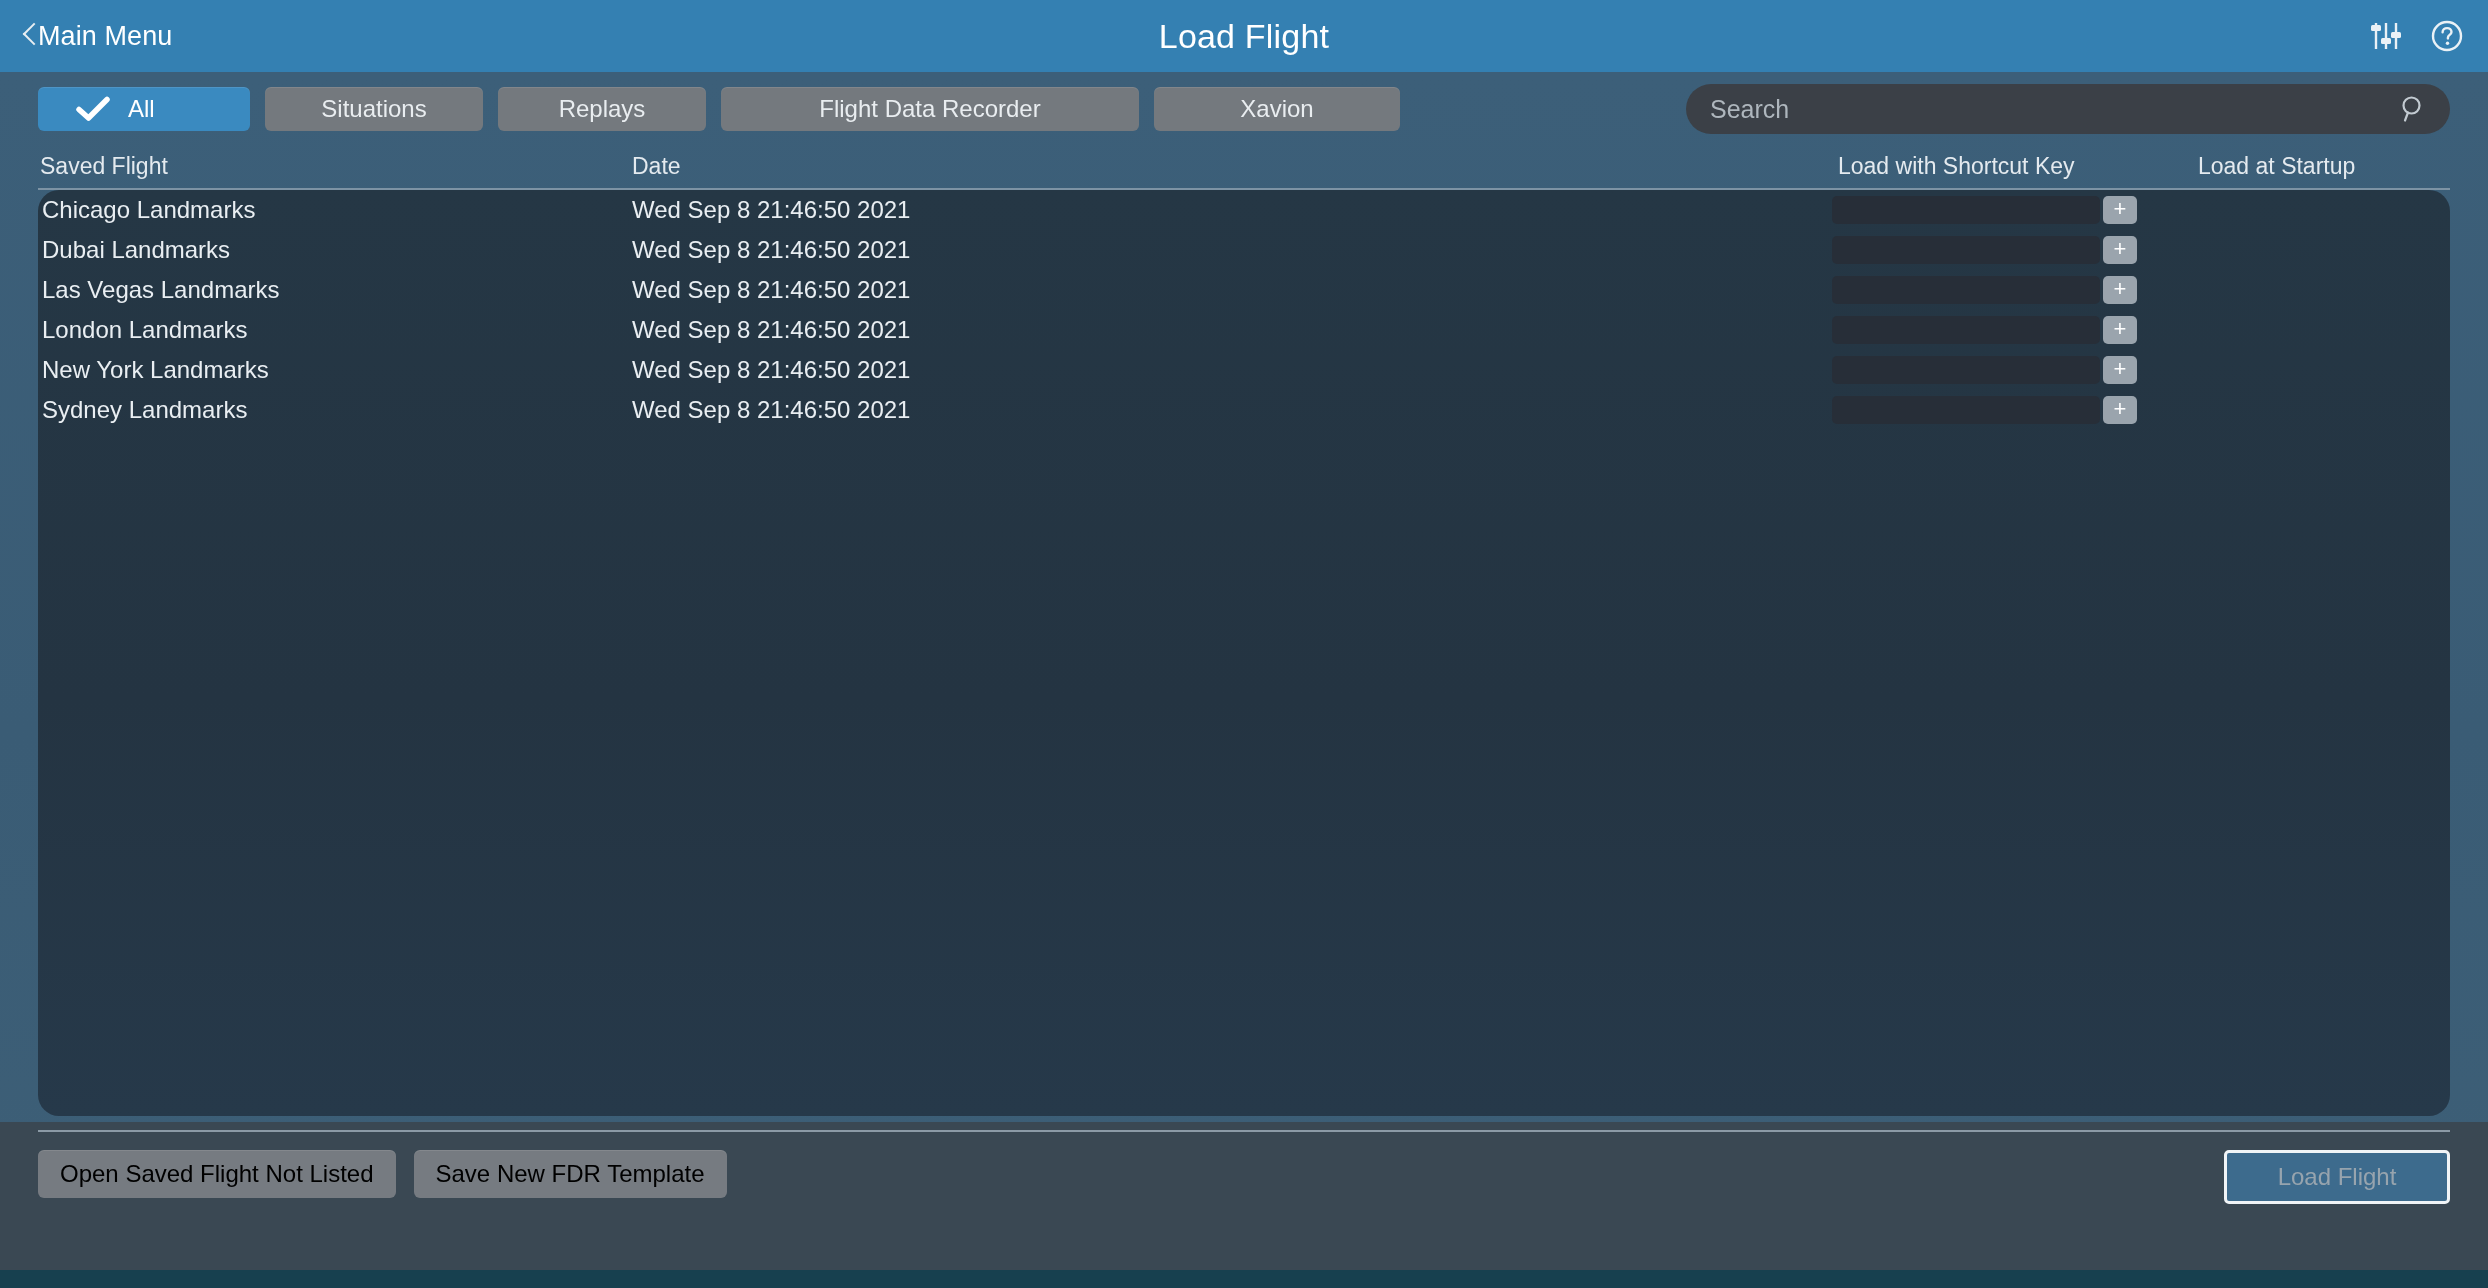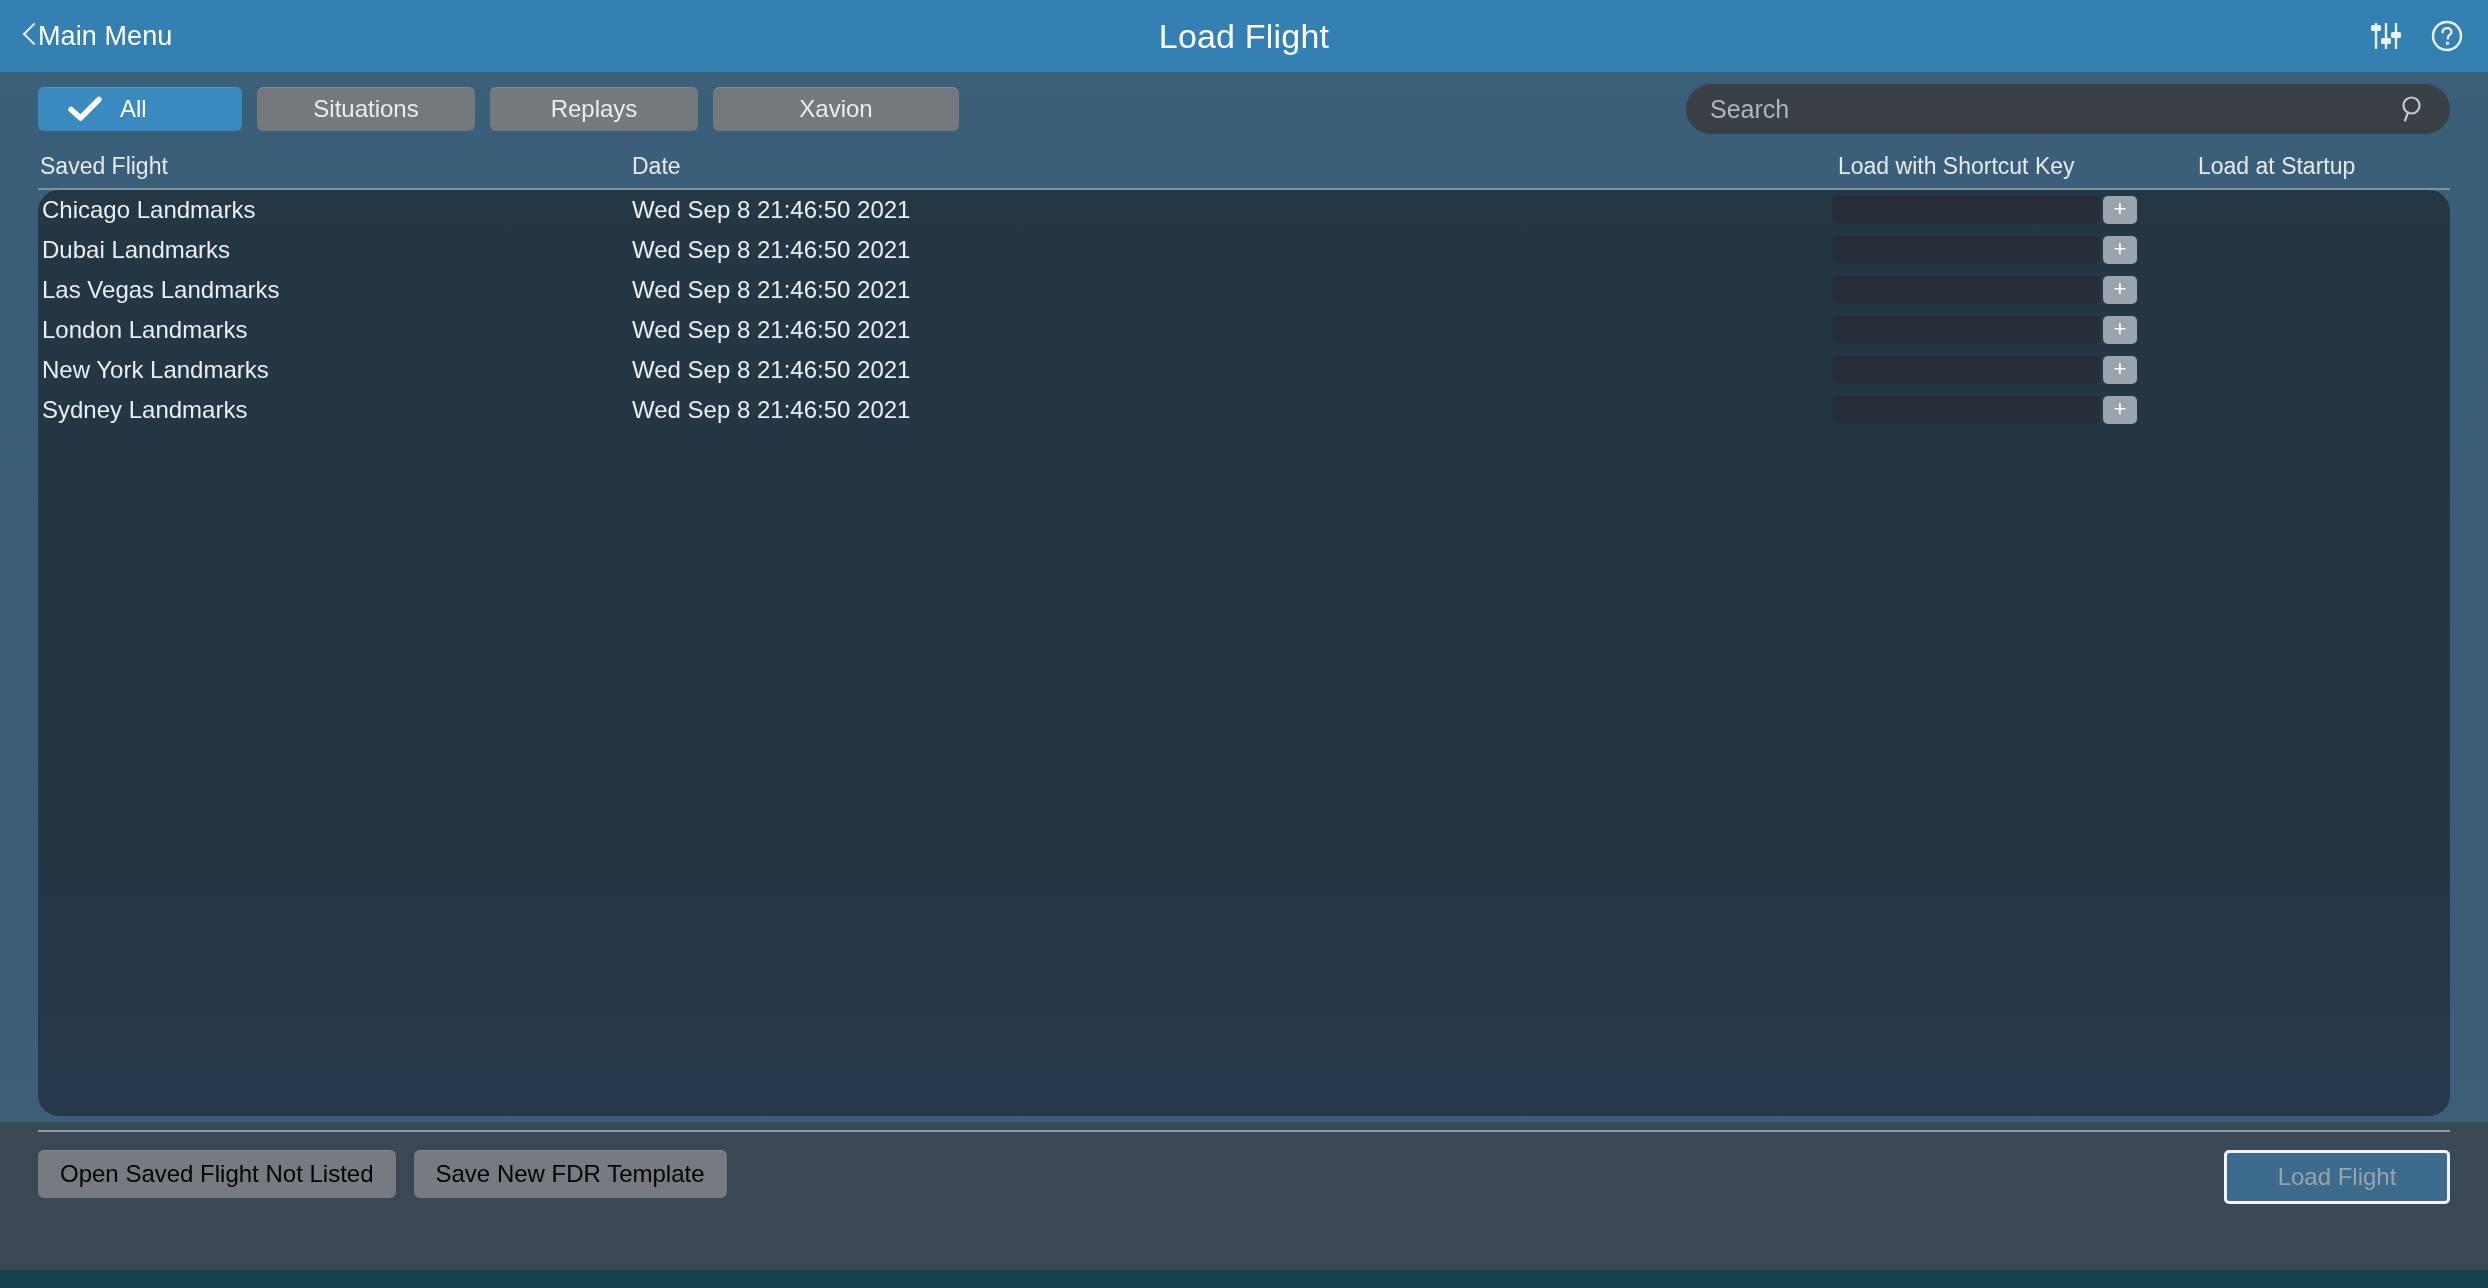--- a/index.html
+++ b/index.html
@@ -124,21 +124,21 @@
     align-items: center;
     justify-content: center;
     cursor: pointer;
     user-select: none;
     box-shadow: inset 0 1px 0 rgba(255,255,255,0.10);
   }
   .tab.active {
     background: #3a8ac0;
     color: #ffffff;
     justify-content: flex-start;
-    padding-left: 4px;
+    padding-left: 12px;
     align-items: center;
   }
   .tab .check {
     display: none;
     margin: 0 18px 0 26px;
     line-height: 0;
   }
   .tab.active .check { display: inline-block; }
   .tab.active .tab-label { margin-right: 34px; }
   .tab-w-all  { width: 200px; }
@@ -362,20 +362,23 @@
             </svg>
           </span>
           <span class="tab-label">All</span>
         </div>
         <div class="tab tab-w-sit">
           <span class="tab-label">Situations</span>
         </div>
         <div class="tab tab-w-rep">
           <span class="tab-label">Replays</span>
         </div>
+        <div class="tab tab-w-fdr">
+          <span class="tab-label">Flight Data Recorder</span>
+        </div>
         <div class="tab tab-w-xav">
           <span class="tab-label">Xavion</span>
         </div>
 
         <div class="search-wrap">
           <input class="search-input" type="text" placeholder="Search" style="">
           <span class="search-icon">
             <svg width="30" height="30" viewBox="0 0 30 30">
               <circle cx="13.5" cy="11.5" r="8" fill="none" stroke="#c2cad1" stroke-width="2.2"></circle>
               <line x1="10" y1="18.5" x2="7" y2="26.5" stroke="#c2cad1" stroke-width="2.2" stroke-linecap="round"></line>

